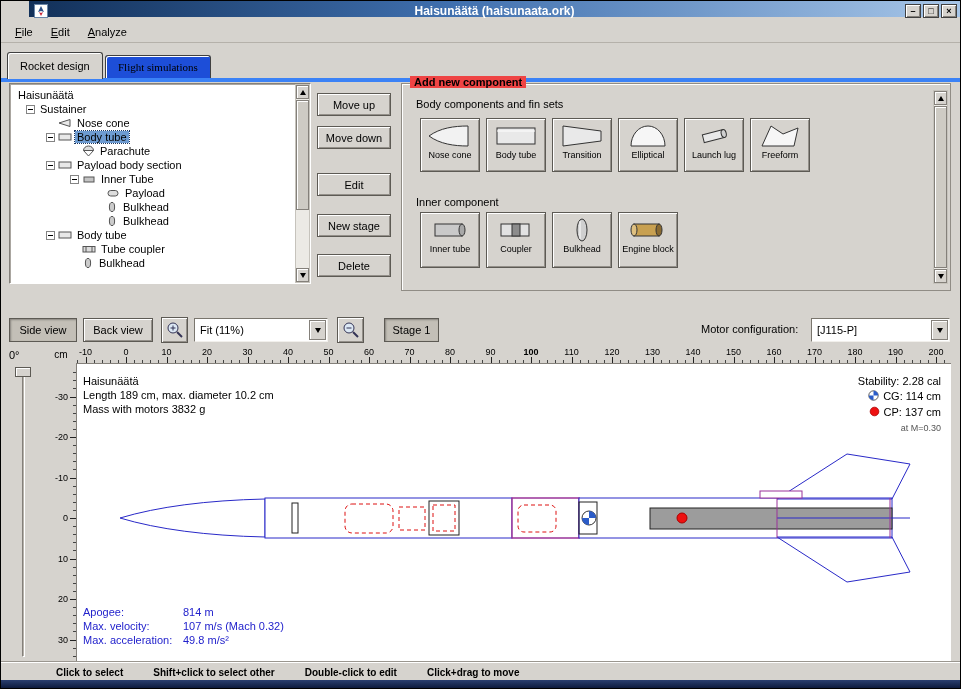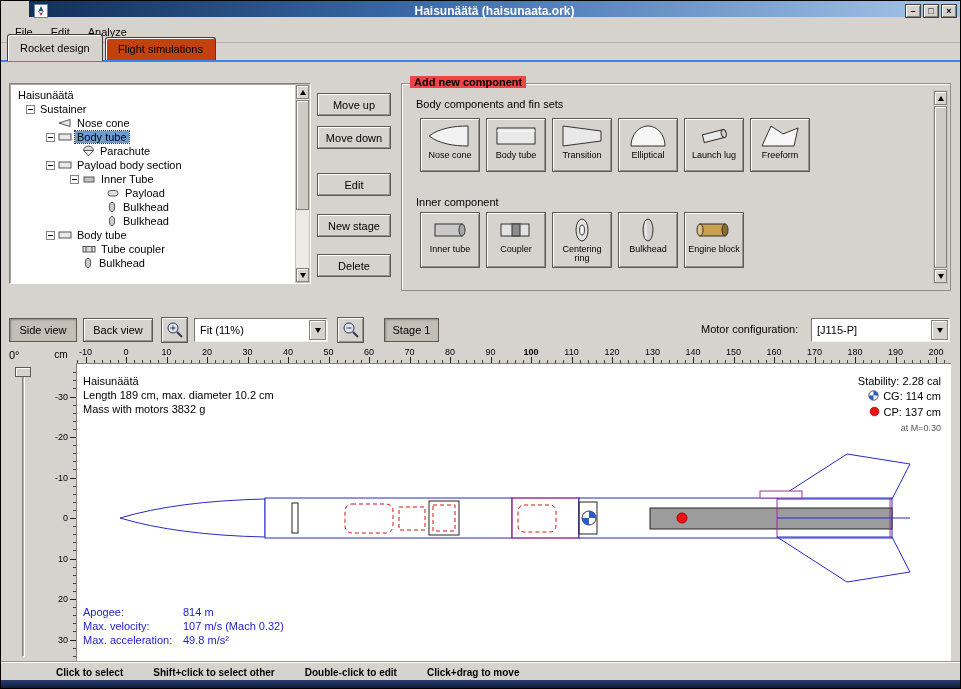--- a/index.html
+++ b/index.html
@@ -19,26 +19,26 @@
     box-shadow:inset 1px 1px 0 #fff, inset -1px -1px 0 #84807a;
     font-size:9px; line-height:12px; text-align:center; font-weight:bold; cursor:default; }
 
   
   .menubar { position:absolute; top:20px; left:0; right:0; height:22px; background:#d6d3ce;
     border-bottom:1px solid #b5b1aa; display:flex; align-items:center; padding-left:6px; gap:2px; }
   .menu-item { display:inline-block; padding:3px 8px; }
   .menu-item::first-letter { text-decoration:underline; }
 
   
-  .tabstrip { position:absolute; top:30px; left:0; right:0; height:31px; border-bottom:2px solid #3b82f6; }
+  .tabstrip { position:absolute; top:50px; left:0; right:0; height:31px; border-bottom:4px solid #3b82f6; }
   .tab { position:absolute; bottom:-1px; border:1px solid #404040; border-bottom:none;
     border-radius:3px 3px 0 0; box-shadow:inset 1px 1px 0 #fff; padding:0 12px;
     display:flex; align-items:center; }
   .tab.active { left:6px; height:27px; background:#d6d3ce; z-index:2; }
-  .tab.inactive { left:104px; height:23px; background:#c2410c; bottom:0; }
+  .tab.inactive { left:104px; height:23px; background:#1d4ed8; bottom:0;font-family:Liberation Serif, serif; }
 
   
   .upper { position:absolute; top:72px; left:0; right:0; height:239px; }
 
   .tree-panel { position:absolute; left:8px; top:10px; width:302px; height:201px; background:#fff;
     border:1px solid; border-color:#84807a #fff #fff #84807a; box-shadow:inset 1px 1px 0 #aaa6a0; overflow:hidden; }
   .tree-rows { position:absolute; left:2px; top:4px; right:17px; }
   .trow { height:14px; display:flex; align-items:center; gap:3px; white-space:nowrap; }
   .lvl0 { padding-left:4px; } .lvl1 { padding-left:14px; } .lvl2 { padding-left:34px; }
   .lvl3 { padding-left:58px; } .lvl4 { padding-left:82px; }
@@ -353,29 +353,20 @@
           <span class="comp-label">Inner tube</span>
         </div>
         <div class="comp-btn">
           <span class="comp-icon">
               <svg width="46" height="28" viewBox="0 0 46 28">
                 <rect x="8" y="8" width="28" height="12" fill="#e2e2e2" stroke="#333"></rect>
                 <rect x="19" y="8" width="8" height="12" fill="#8c8c8c" stroke="#333"></rect>
               </svg>
             </span>
           <span class="comp-label">Coupler</span>
-        </div>
-        <div class="comp-btn">
-          <span class="comp-icon">
-              <svg width="46" height="28" viewBox="0 0 46 28">
-                <ellipse cx="23" cy="14" rx="6" ry="11" fill="#e2e2e2" stroke="#333"></ellipse>
-                <ellipse cx="23" cy="14" rx="2.4" ry="5" fill="#fff" stroke="#333"></ellipse>
-              </svg>
-            </span>
-          <span class="comp-label">Centering ring</span>
         </div>
         <div class="comp-btn">
           <span class="comp-icon">
               <svg width="46" height="28" viewBox="0 0 46 28">
                 <ellipse cx="23" cy="14" rx="5" ry="11" fill="#cfcfcf" stroke="#333"></ellipse>
                 <line x1="21" y1="5" x2="21" y2="23" stroke="#fff"></line>
               </svg>
             </span>
           <span class="comp-label">Bulkhead</span>
         </div>

